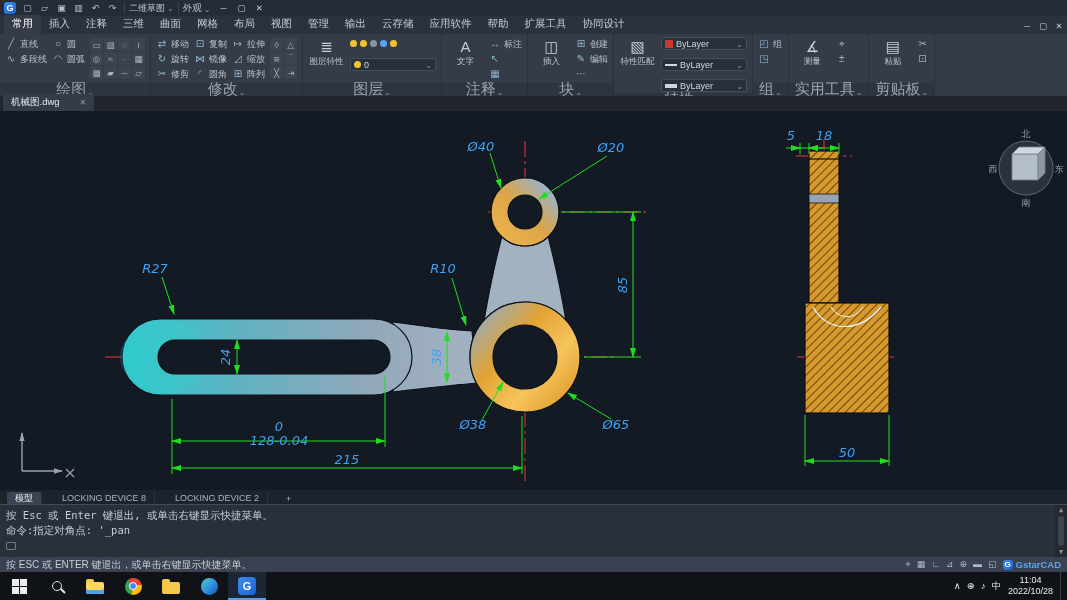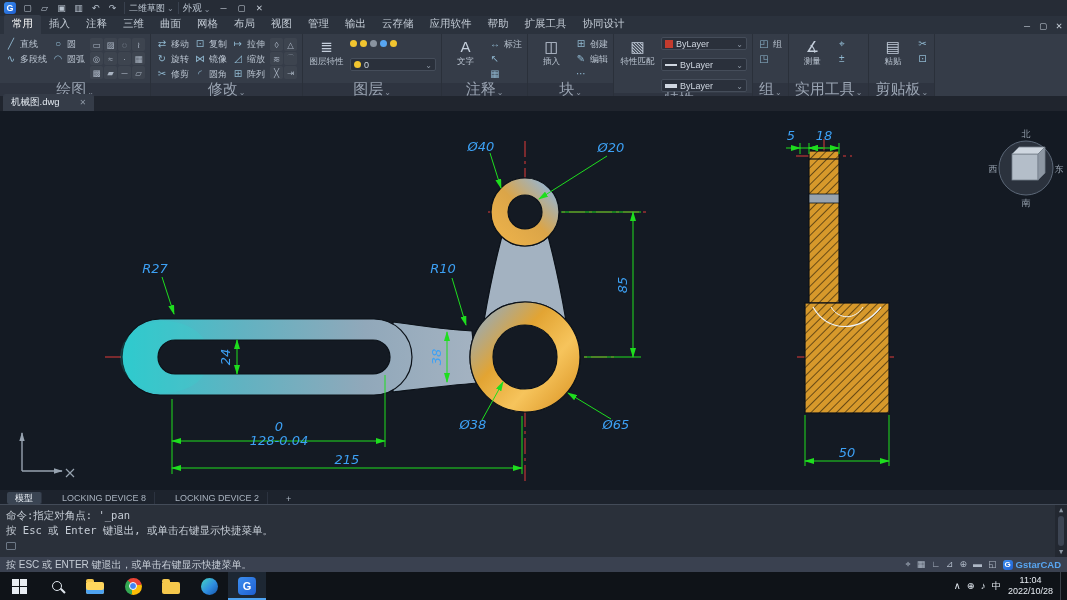--- a/index.html
+++ b/index.html
@@ -567,22 +567,22 @@
   </div>
 
   <div class="layoutbar" id="layoutbar">
       <div class="layout-tab active">模型</div>
       <div class="layout-tab">LOCKING DEVICE 8</div>
       <div class="layout-tab">LOCKING DEVICE 2</div>
       <div class="layout-add">+</div>
     </div>
 
   <div class="cmdwin">
+    <div class="cmd-line">按 Esc 或 Enter 键退出, 或单击右键显示快捷菜单。</div>
     <div class="cmd-line">命令:指定对角点: '_pan</div>
-    <div class="cmd-line">按 Esc 或 Enter 键退出, 或单击右键显示快捷菜单。</div>
     <div class="cmd-input">
       <span class="cmd-chip"></span>
     </div>
     <div class="cmd-scroll">
       <span class="sb">▲</span>
       <span class="sb-thumb"></span>
       <span class="sb">▼</span>
     </div>
   </div>
 

